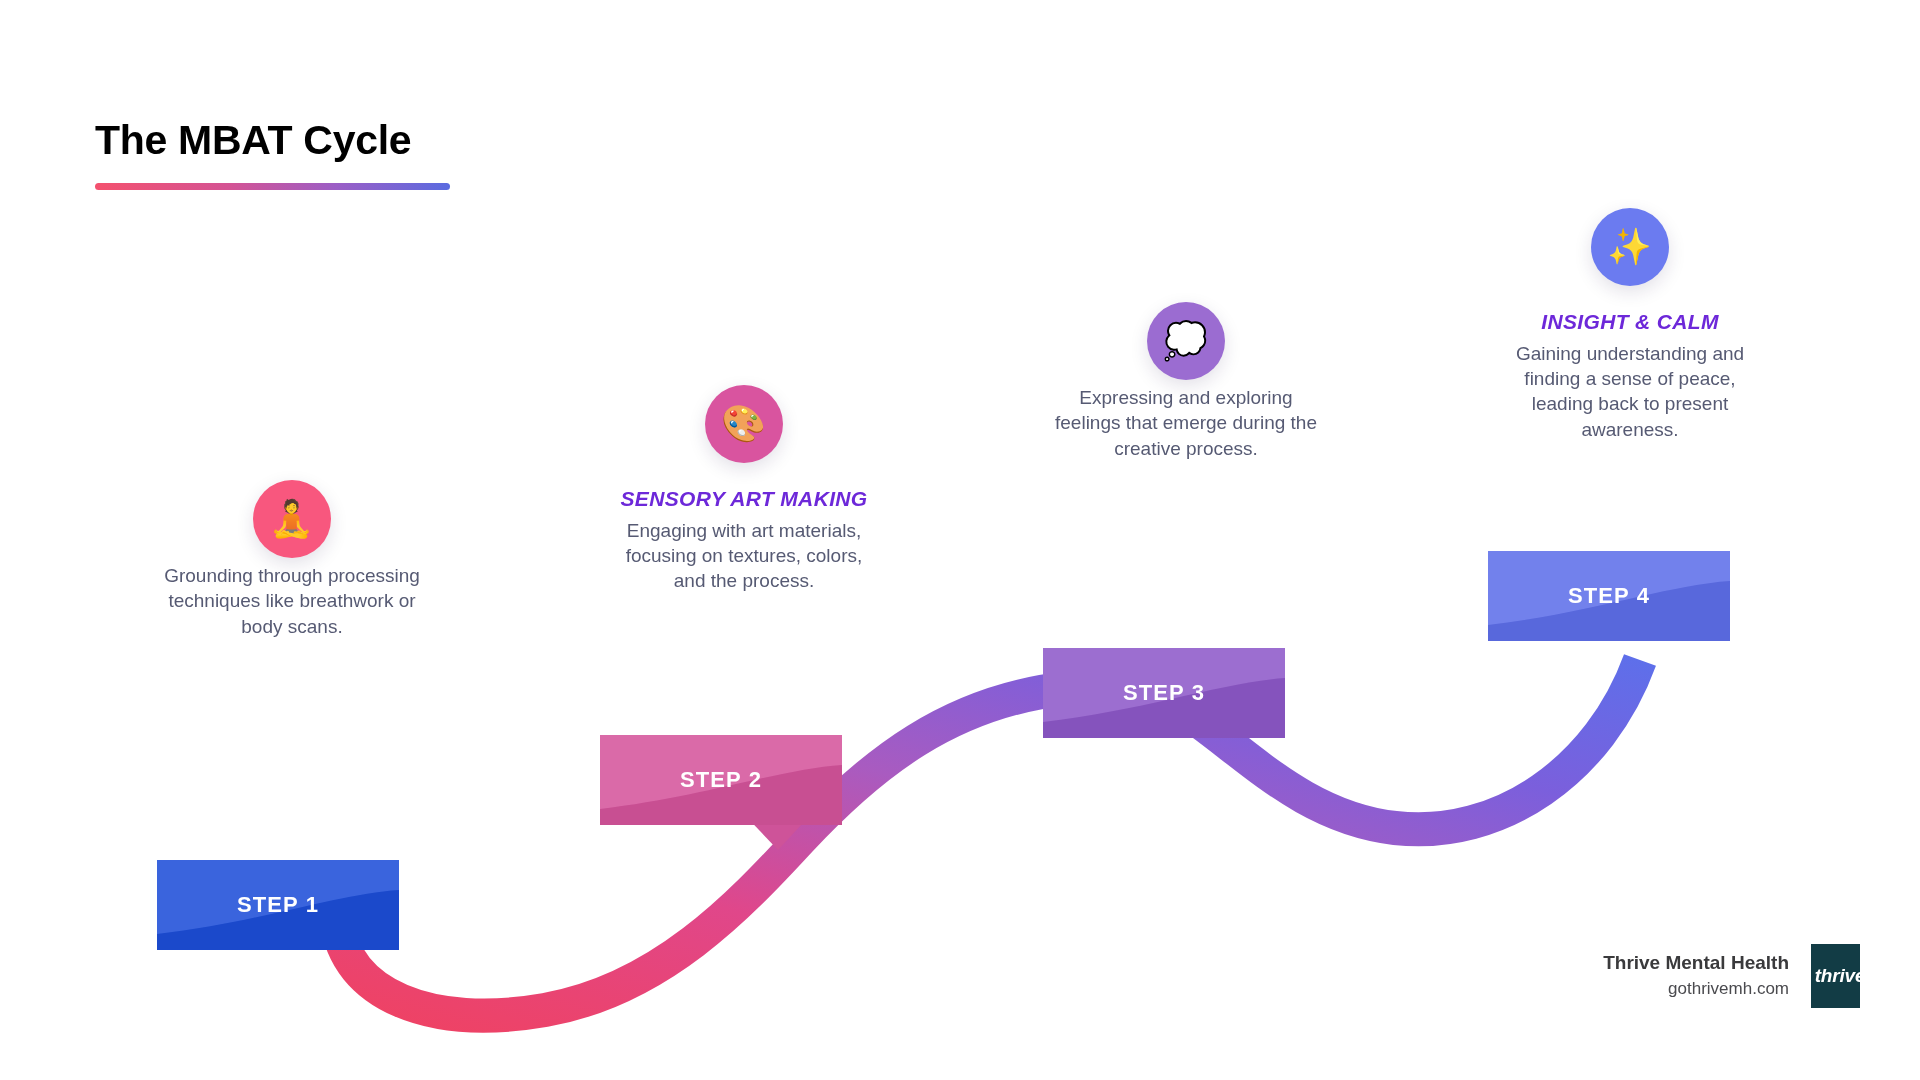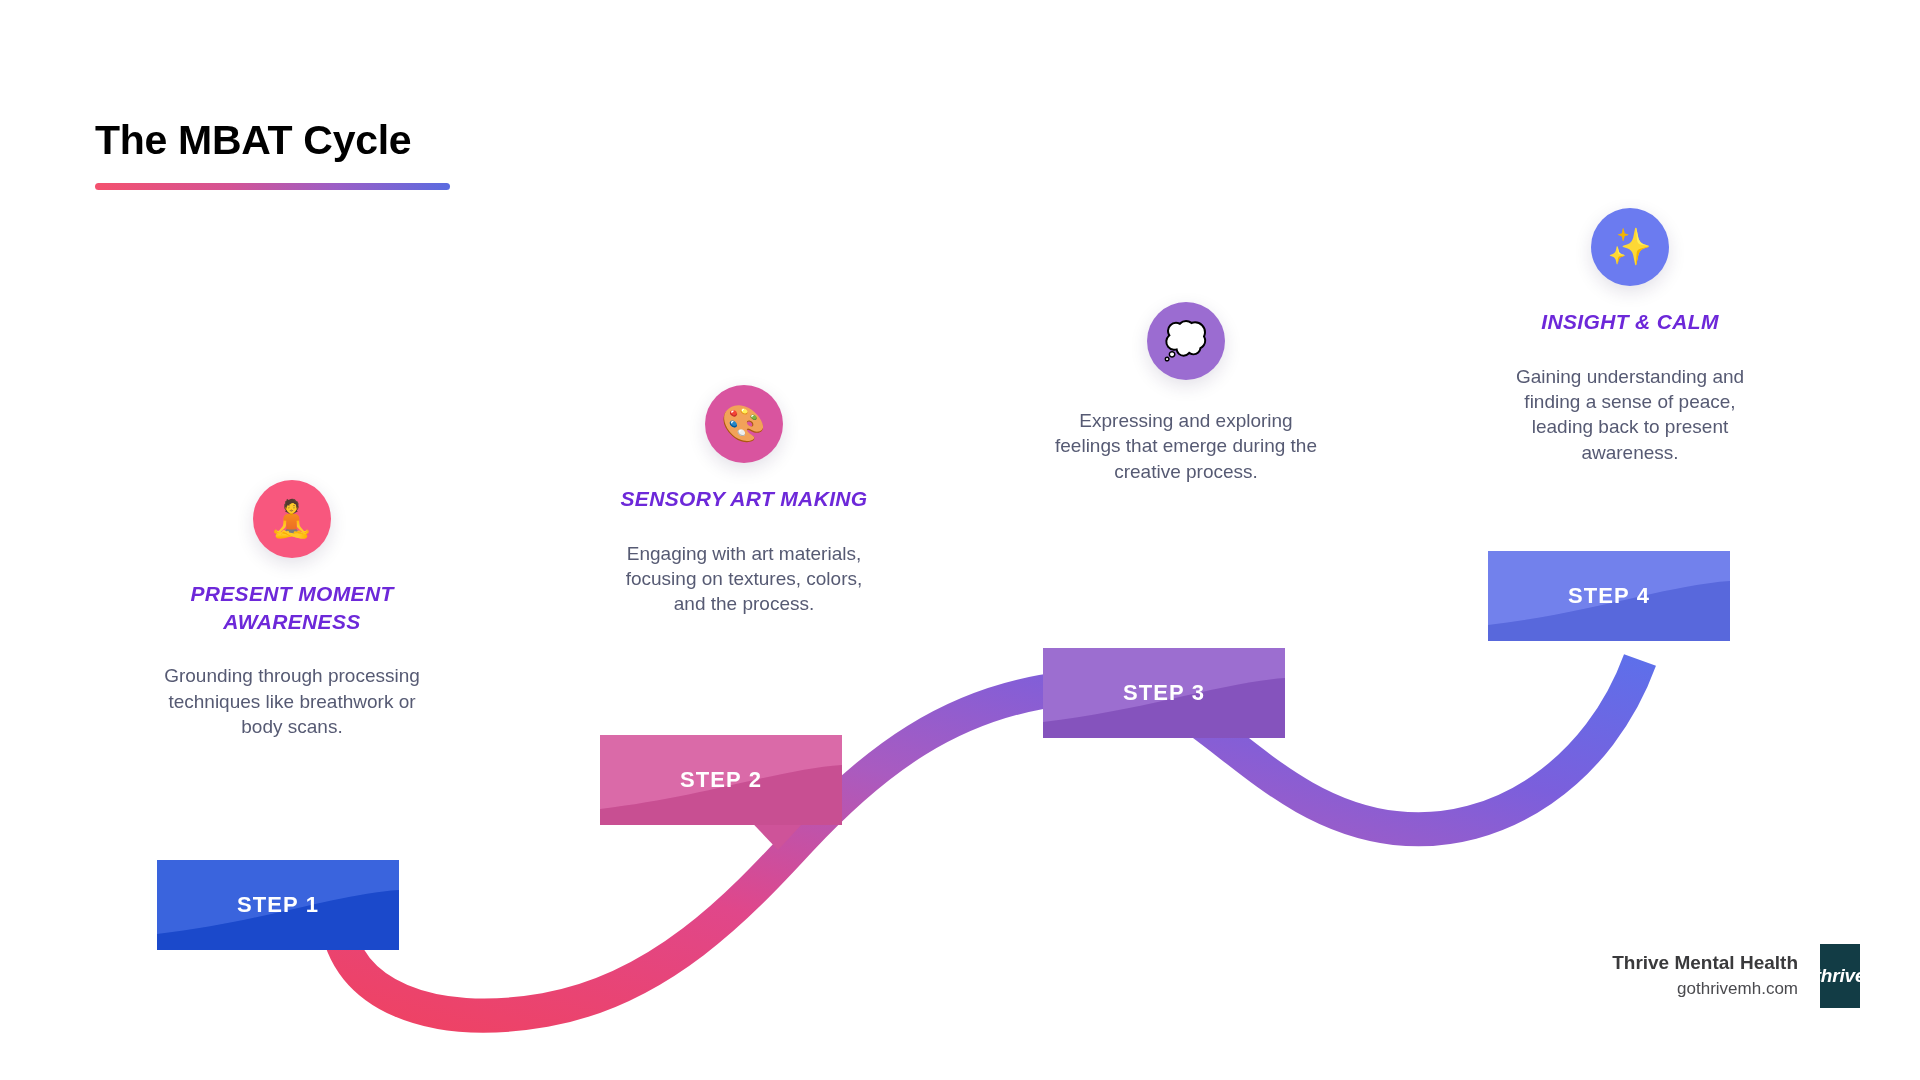--- a/index.html
+++ b/index.html
@@ -77,21 +77,21 @@
   .step-heading {
     margin-top: 22px;
     font-size: 21px;
     font-weight: bold;
     color: #6d28d9;
     letter-spacing: 0.35px;
     line-height: 1.32;
     font-style: italic;
   }
   .step-desc {
-    margin-top: 28px;
+    margin-top: 5px;
     font-size: 19px;
     line-height: 1.33;
     color: #565A73;
     padding: 0 14px;
   }
   .step-banner {
     position: absolute;
     width: 242px;
     height: 90px;
     display: flex;
@@ -138,20 +138,21 @@
     color: #4A4A4E;
     line-height: 1.5;
   }
   #footer-logo {
     width: 40px;
     height: 64px;
     background: #123C45;
     display: flex;
     align-items: center;
     justify-content: center;
+    padding-left: 9px;
   }
   #footer-logo-text {
     color: #ffffff;
     font-size: 19px;
     font-weight: bold;
     font-style: italic;
     letter-spacing: -0.2px;
   }
 </style>
 </head>
@@ -188,21 +189,20 @@
 
 <div id="header">
   <h1 id="page-title">The MBAT Cycle</h1>
   <div id="title-rule"></div>
 </div>
 
 <div class="step" style="left:142px; top:480px;">
   <div class="step-icon" style="background:#F8577E;">
     <span>🧘</span>
   </div>
-  <div class="step-heading">PRESENT MOMENT AWARENESS</div>
   <div class="step-desc">Grounding through processing techniques like breathwork or body scans.</div>
 </div>
 <div class="step-banner" style="left:157px; top:860px; background:#1d4ed8;">
   <svg class="banner-wave" viewBox="0 0 282 90" preserveAspectRatio="none">
     <path d="M0 0 H282 V30 C210 34, 120 62, 0 74 Z" fill="#ffffff" fill-opacity="0.13"></path>
     <path d="M0 74 C120 62, 210 34, 282 30 V90 H0 Z" fill="#000000" fill-opacity="0.06"></path>
   </svg>
   <span class="banner-label">STEP 1</span>
 </div>
 

